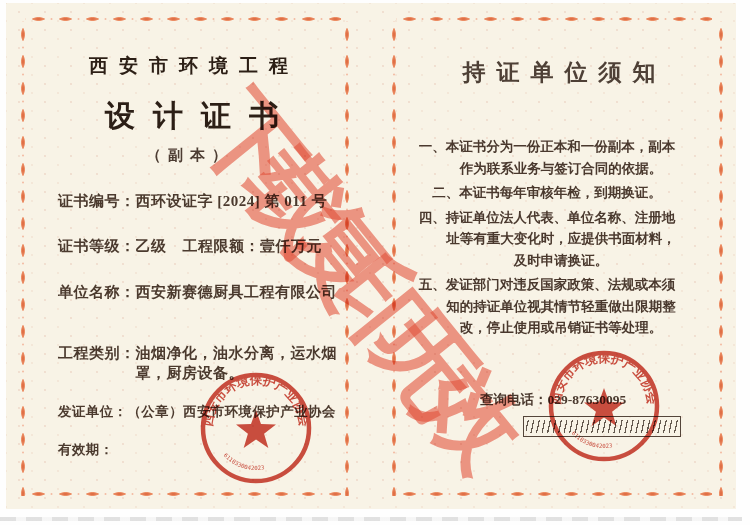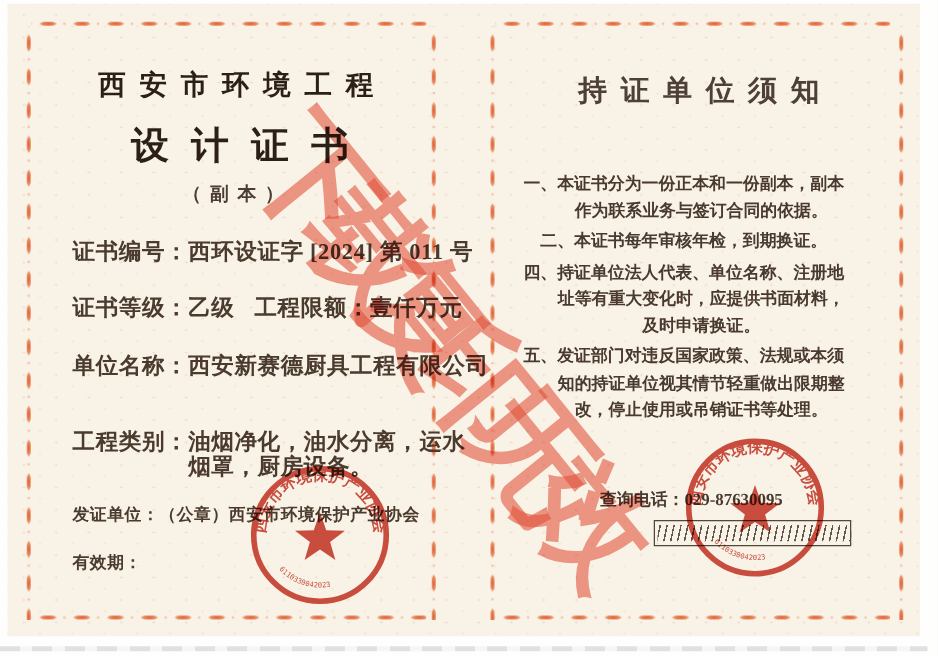--- a/index.html
+++ b/index.html
@@ -25,25 +25,25 @@
     background-size:27px 8px,27px 8px;
     background-position:0 0,13px 0;}
   .chain-v{position:absolute;width:8px;background-repeat:repeat-y;
     background-image:
       radial-gradient(ellipse 2.8px 10px at 50% 50%, #d95f36 0%, #ec8f66 55%, rgba(236,143,102,0) 72%),
       radial-gradient(circle 2px at 50% 50%, #f0a284 0%, rgba(240,162,132,0) 70%);
     background-size:8px 27px,8px 27px;
     background-position:0 0,0 13px;}
   
   .lp-center{position:absolute;left:15px;width:324px;text-align:center;color:#2c1f16;}
-  .t1{top:50px;font-size:22px;font-weight:700;letter-spacing:11px;padding-left:11px;}
+  .t1{top:50px;font-size:19px;font-weight:700;letter-spacing:11px;padding-left:11px;}
   .t2{top:93px;font-size:30px;font-weight:700;letter-spacing:18px;padding-left:18px;}
   .copy{top:143px;font-size:15px;font-weight:700;letter-spacing:7px;padding-left:7px;color:#4d3d33;}
   .field{position:absolute;left:52px;display:flex;align-items:flex-start;
-    font-size:18px;font-weight:700;color:#4b3a2e;letter-spacing:0.5px;line-height:20px;}
+    font-size:15px;font-weight:700;color:#4b3a2e;letter-spacing:0.5px;line-height:20px;}
   .field .lbl{white-space:nowrap;}
   .field .val{white-space:normal;}
   .f-cat .val{width:222px;}
   .gap{display:inline-block;width:16px;}
   .rp-title{position:absolute;left:384px;width:327px;top:54px;text-align:center;
     font-size:23px;font-weight:700;letter-spacing:11px;padding-left:11px;color:#4e4036;}
   .notices{position:absolute;left:409px;top:133px;width:264px;color:#4a392e;
     font-size:13.5px;font-weight:700;line-height:21.5px;}
   .notice-item{padding-left:28px;text-indent:-28px;margin-bottom:3px;text-align:center;}
   .hotline{position:absolute;left:474px;top:388px;font-size:13.5px;font-weight:700;color:#4a392e;}

